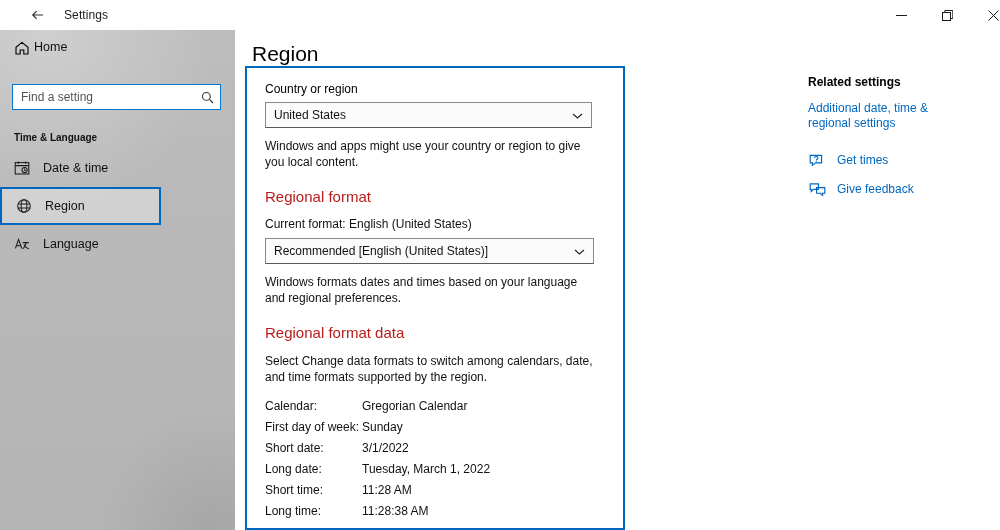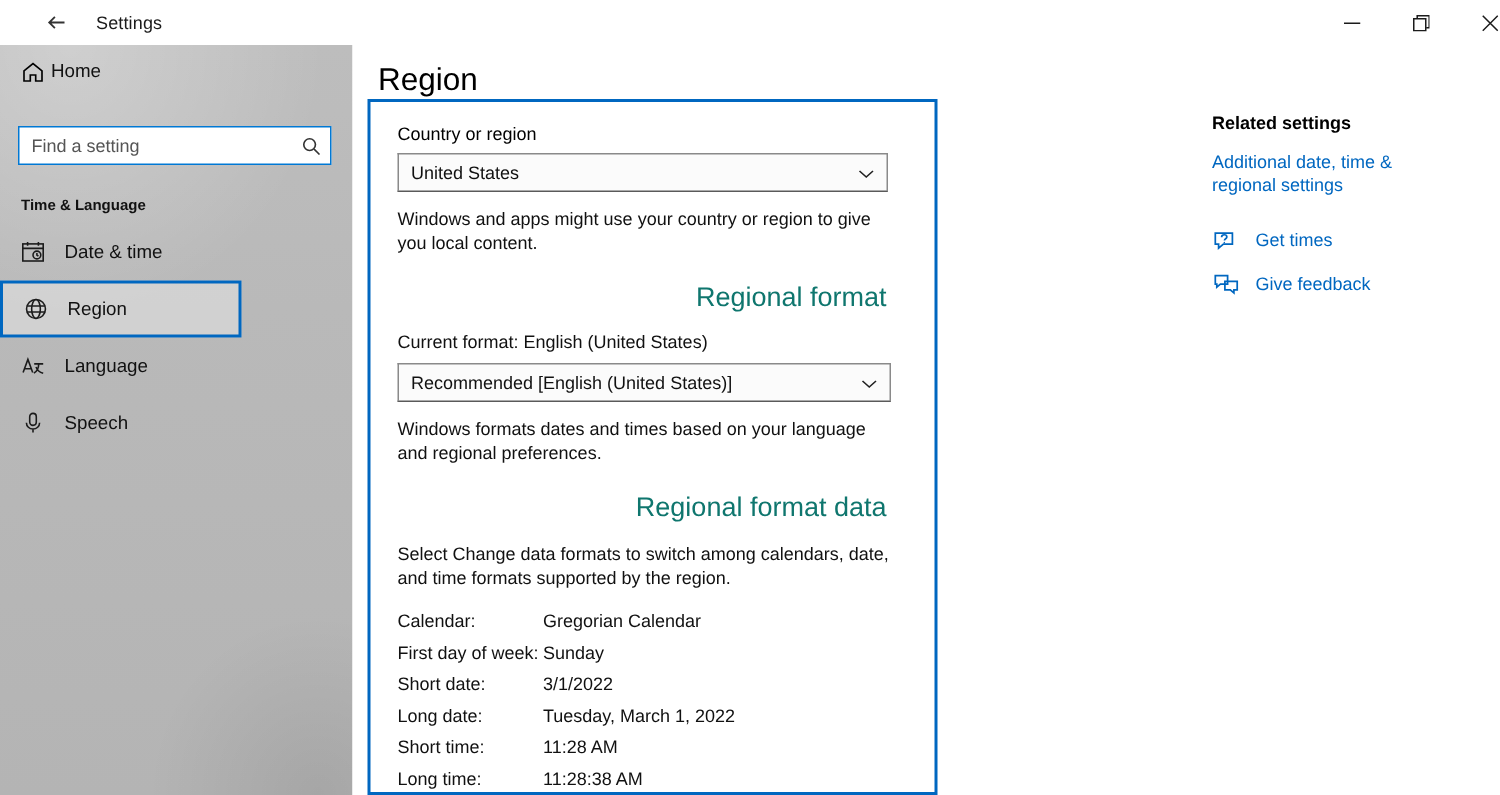--- a/index.html
+++ b/index.html
@@ -169,25 +169,24 @@
     color: #222;
   }
   .body-text {
     font-size: 12px;
     color: #111;
     line-height: 16px;
     margin-top: 10px;
     width: 330px;
   }
   .section-head {
-    font-size: 18px;
-    color: #0f766e;
+    font-size: 15px;
+    color: #b91c1c;
     margin-top: 18px;
     margin-bottom: 12px;
-    text-align: right;
   }
   .current-format {
     font-size: 12px;
     color: #111;
     margin-bottom: 7px;
   }
   .combo.wide { width: 329px; }
   .data-table {
     margin-top: 14px;
     font-size: 12px;
@@ -321,29 +320,20 @@
     <div class="nav-item">
       <span class="nav-icon">
         <svg width="16" height="16" viewBox="0 0 16 16" fill="none" stroke="currentColor" stroke-width="1.05">
           <path d="M1.4 12.4 4.6 3.6l3.2 8.8M2.5 9.8h4.3"></path>
           <path d="M8.8 6.6h6M11.8 6.6c0 3-1.4 5-3.2 6.2M10 8.6c.8 2.2 2.6 3.6 4.8 4.2"></path>
         </svg>
       </span>
       <span class="label">Language</span>
     </div>
 
-    <div class="nav-item">
-      <span class="nav-icon">
-        <svg width="16" height="16" viewBox="0 0 16 16" fill="none" stroke="currentColor" stroke-width="1.05">
-          <rect x="5.8" y="1.6" width="4.4" height="8" rx="2.2"></rect>
-          <path d="M3.6 7.8c0 2.4 2 4.2 4.4 4.2s4.4-1.8 4.4-4.2M8 12v2.4"></path>
-        </svg>
-      </span>
-      <span class="label">Speech</span>
-    </div>
   </div>
 
   <div class="content">
     <div class="page-title">Region</div>
 
     <div class="settings-panel">
 
       <div class="field-label">Country or region</div>
       <div class="combo">
         <span>United States</span>

